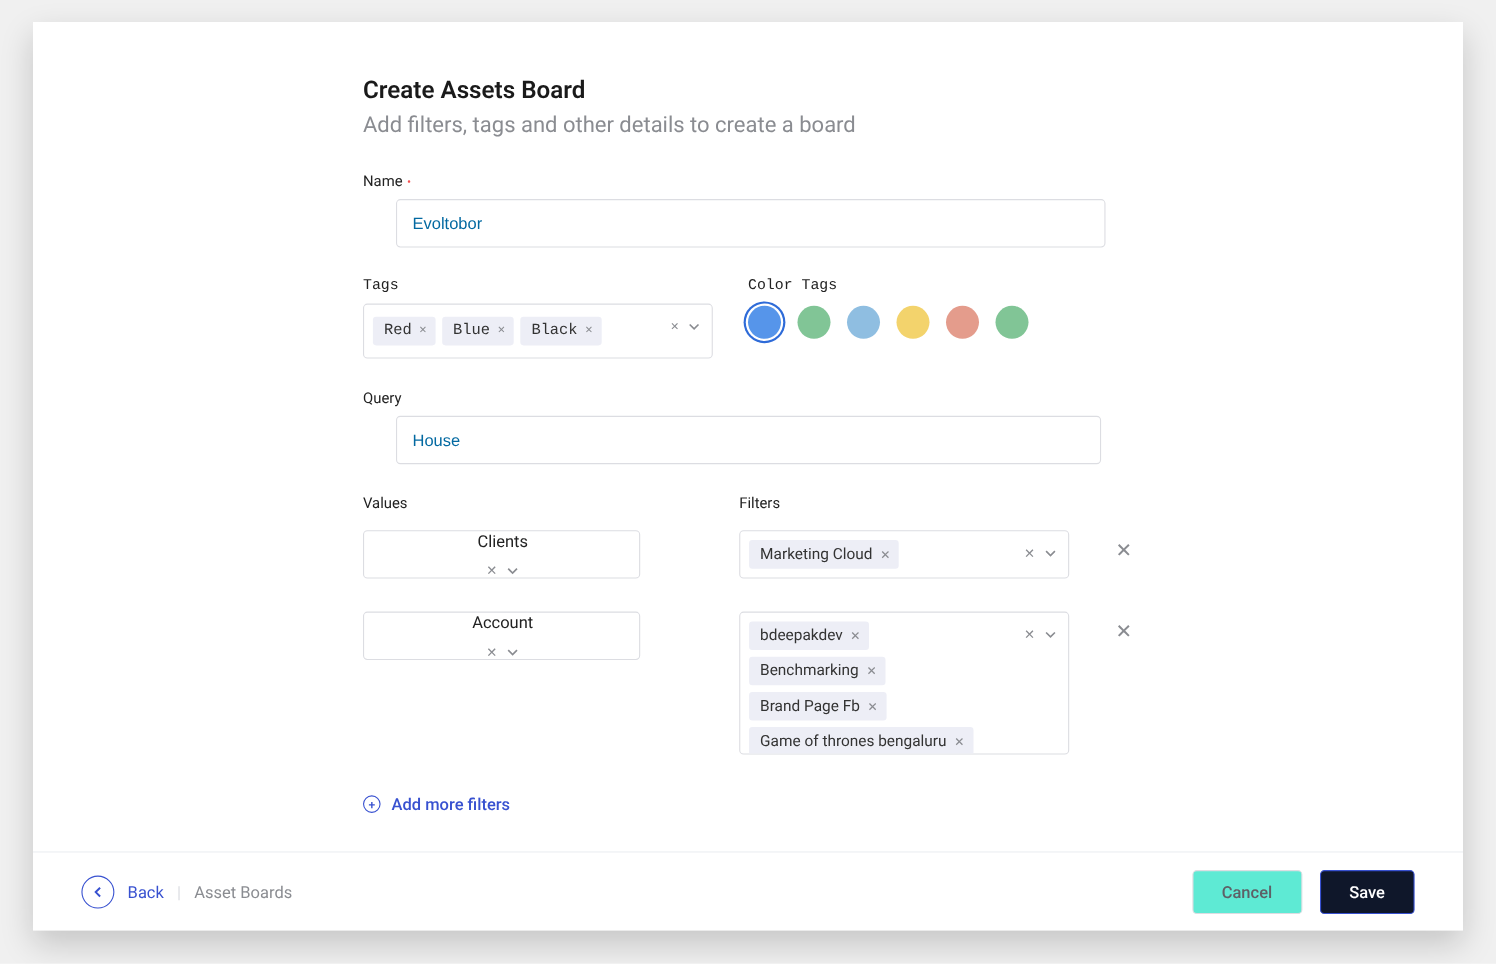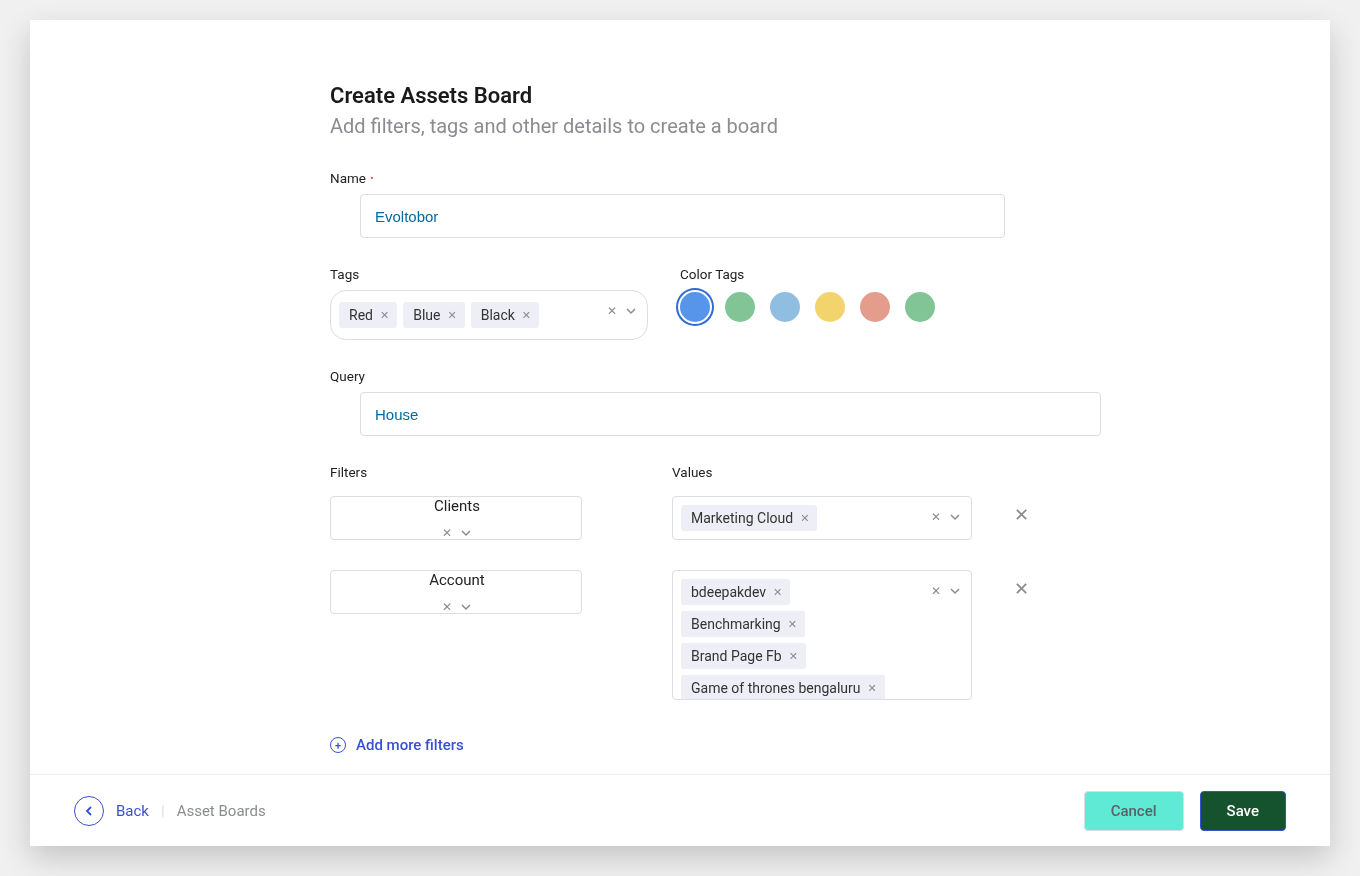--- a/index.html
+++ b/index.html
@@ -29,21 +29,20 @@
     display: flex;
     flex-direction: column;
     overflow: hidden;
   }
   .content {
     flex: 1 1 auto;
     overflow-y: auto;
     padding: 50px 0 20px;
     display: flex;
     justify-content: flex-start;
-    align-items: flex-end;
   }
   .form-wrap {
     margin-left: 300px;
     width: 680px;
   }
   h1 {
     font-size: 22px;
     font-weight: 600;
     margin: 0 0 6px;
     color: var(--text-dark);
@@ -64,40 +63,41 @@
   .required-dot {
     color: var(--required);
     margin-left: 4px;
     font-size: 11px;
   }
   .two-col {
     display: flex;
     gap: 20px;
     align-items: flex-start;
     margin-bottom: 28px;
+    font-family: Liberation Mono, monospace;
   }
   .two-col > div { flex: 1; }
   .field-block { margin-bottom: 28px; }
   .text-input {
     width: 100%; height: 44px;
     border: 1px solid var(--border);
     border-radius: 4px;
     padding: 0 14px;
     font-size: 15px;
     color: #0369a1;
     outline: none;
     margin-left: 30px;
   }
   .name-input { width: 645px; }
-  .query-input { width: 741px; }
+  .query-input { width: 641px; }
 
   
   .tagbox {
     border: 1px solid var(--border);
-    border-radius: 16px;
+    border-radius: 4px;
     padding: 8px 60px 8px 8px;
     min-height: 50px;
     display: flex;
     flex-wrap: wrap;
     gap: 6px;
     align-items: center;
     position: relative;
     width: 318px;
   }
   .chip {
@@ -257,21 +257,21 @@
     align-items: center;
     justify-content: center;
   }
   .btn-secondary {
     border: 1px solid var(--border);
     background: #5eead4;
     color: var(--text-med);
   }
   .btn-primary {
     border: 1px solid var(--accent);
-    background: #14532d;
+    background: #0f172a;
     color: #fff;
   }
   svg { display: block; }
 </style>
 </head>
 <body>
 
 <div class="shell">
   <div class="content">
     <div class="form-wrap">
@@ -329,22 +329,22 @@
       </div>
 
       
       <div class="field-block">
         <div class="label">Query</div>
         <input class="text-input query-input" value="House" style="">
       </div>
 
       
       <div class="filter-headers">
+        <div class="label">Values</div>
         <div class="label">Filters</div>
-        <div class="label">Values</div>
         <div></div>
       </div>
 
       
       <div class="filter-grid">
 
         <div class="select-box">
           <span>Clients</span>
           <span class="select-controls">
             <span class="x-icon">✕</span>

